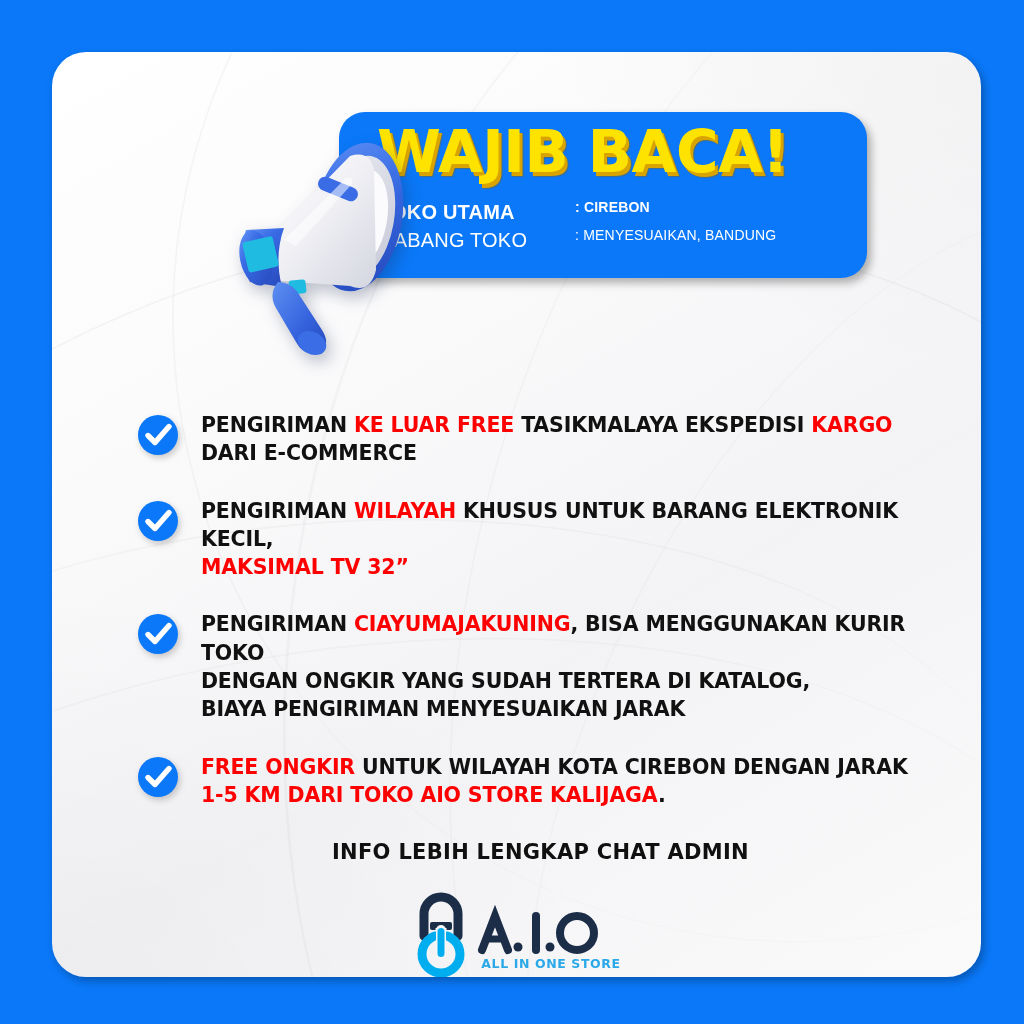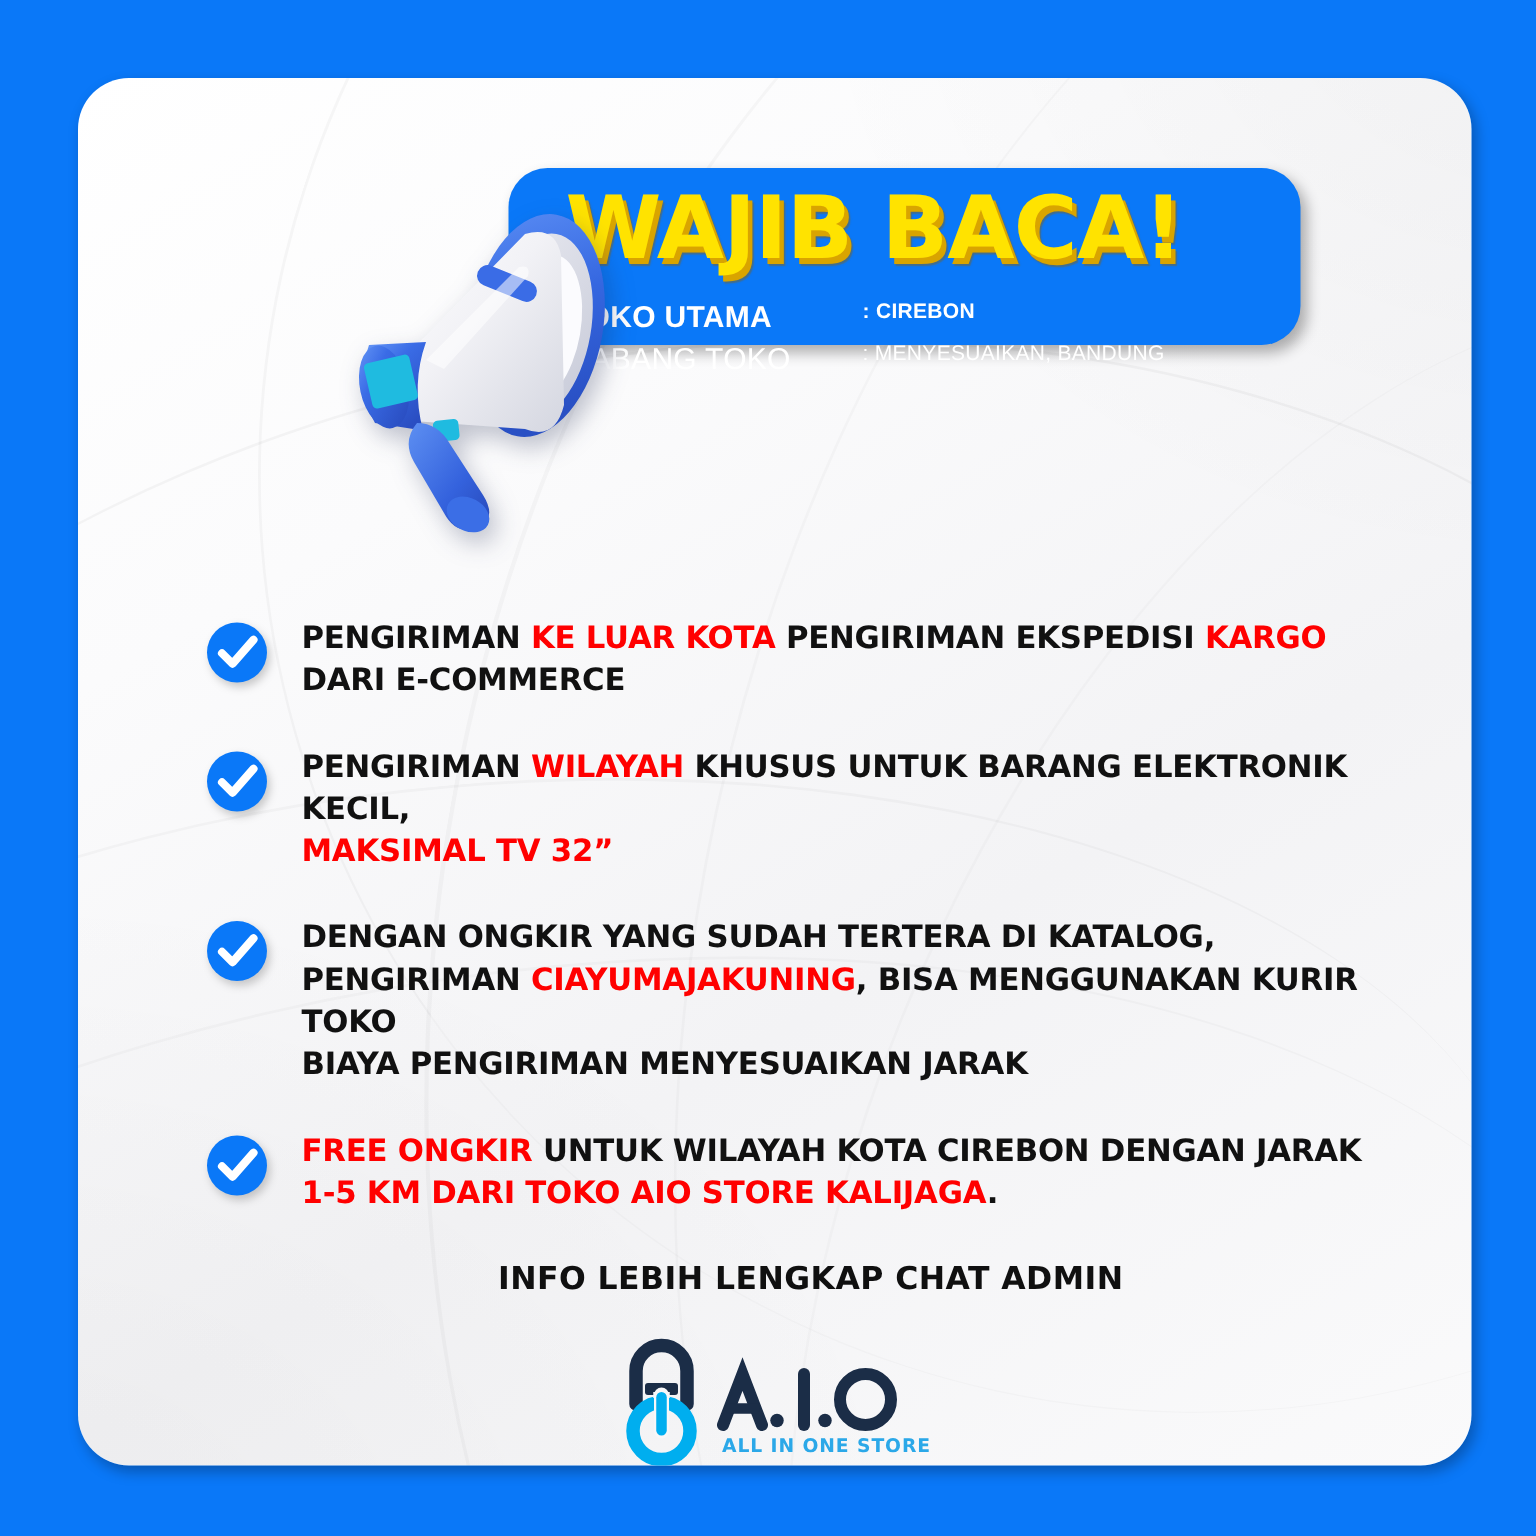--- a/index.html
+++ b/index.html
@@ -100,21 +100,21 @@
     width: 620px; height: 460px;
     background: radial-gradient(ellipse at bottom left, rgba(0,0,0,0.03), rgba(0,0,0,0) 70%);
   }
 
   
   #banner {
     position: absolute;
     left: 287px;
     top: 60px;
     width: 528px;
-    height: 118px;
+    height: 166px;
     background: #0a78f8;
     border-radius: 26px;
     box-shadow: 4px 5px 9px rgba(0,0,0,0.30);
   }
 
   #banner-title {
     position: absolute;
     left: 38px;
     top: 10px;
     font-size: 58px;
@@ -285,42 +285,42 @@
       <path d="M 84 110 L 146 48 Q 154 46 152 54 L 96 116 Z" fill="#ffffff" opacity="0.55"></path>
     </svg>
 
     <div id="bullets">
         <div class="bullet">
           <svg viewBox="0 0 42 42" class="check">
             <circle cx="21" cy="21" r="20" fill="#0a78f8"></circle>
             <path d="M 11 21.5 L 18 28.5 L 32 12.5" fill="none" stroke="#ffffff" stroke-width="5.4" stroke-linecap="round" stroke-linejoin="round"></path>
           </svg>
           <div class="btext">
-            <div><span>PENGIRIMAN </span><span class="hl">KE LUAR KOTA</span><span> PENGIRIMAN EKSPEDISI </span><span class="hl">KARGO</span></div>
+            <div><span>PENGIRIMAN </span><span class="hl">KE LUAR FREE</span><span> TASIKMALAYA EKSPEDISI </span><span class="hl">KARGO</span></div>
             <div><span>DARI E-COMMERCE</span></div>
           </div>
         </div>
         <div class="bullet">
           <svg viewBox="0 0 42 42" class="check">
             <circle cx="21" cy="21" r="20" fill="#0a78f8"></circle>
             <path d="M 11 21.5 L 18 28.5 L 32 12.5" fill="none" stroke="#ffffff" stroke-width="5.4" stroke-linecap="round" stroke-linejoin="round"></path>
           </svg>
           <div class="btext">
             <div><span>PENGIRIMAN </span><span class="hl">WILAYAH</span><span> KHUSUS UNTUK BARANG ELEKTRONIK KECIL,</span></div>
             <div><span class="hl">MAKSIMAL TV 32”</span></div>
           </div>
         </div>
         <div class="bullet">
           <svg viewBox="0 0 42 42" class="check">
             <circle cx="21" cy="21" r="20" fill="#0a78f8"></circle>
             <path d="M 11 21.5 L 18 28.5 L 32 12.5" fill="none" stroke="#ffffff" stroke-width="5.4" stroke-linecap="round" stroke-linejoin="round"></path>
           </svg>
           <div class="btext">
+            <div><span>PENGIRIMAN </span><span class="hl">CIAYUMAJAKUNING</span><span>, BISA MENGGUNAKAN KURIR TOKO</span></div>
             <div><span>DENGAN ONGKIR YANG SUDAH TERTERA DI KATALOG,</span></div>
-            <div><span>PENGIRIMAN </span><span class="hl">CIAYUMAJAKUNING</span><span>, BISA MENGGUNAKAN KURIR TOKO</span></div>
             <div><span>BIAYA PENGIRIMAN MENYESUAIKAN JARAK</span></div>
           </div>
         </div>
         <div class="bullet">
           <svg viewBox="0 0 42 42" class="check">
             <circle cx="21" cy="21" r="20" fill="#0a78f8"></circle>
             <path d="M 11 21.5 L 18 28.5 L 32 12.5" fill="none" stroke="#ffffff" stroke-width="5.4" stroke-linecap="round" stroke-linejoin="round"></path>
           </svg>
           <div class="btext">
             <div><span class="hl">FREE ONGKIR</span><span> UNTUK WILAYAH KOTA CIREBON DENGAN JARAK</span></div>

